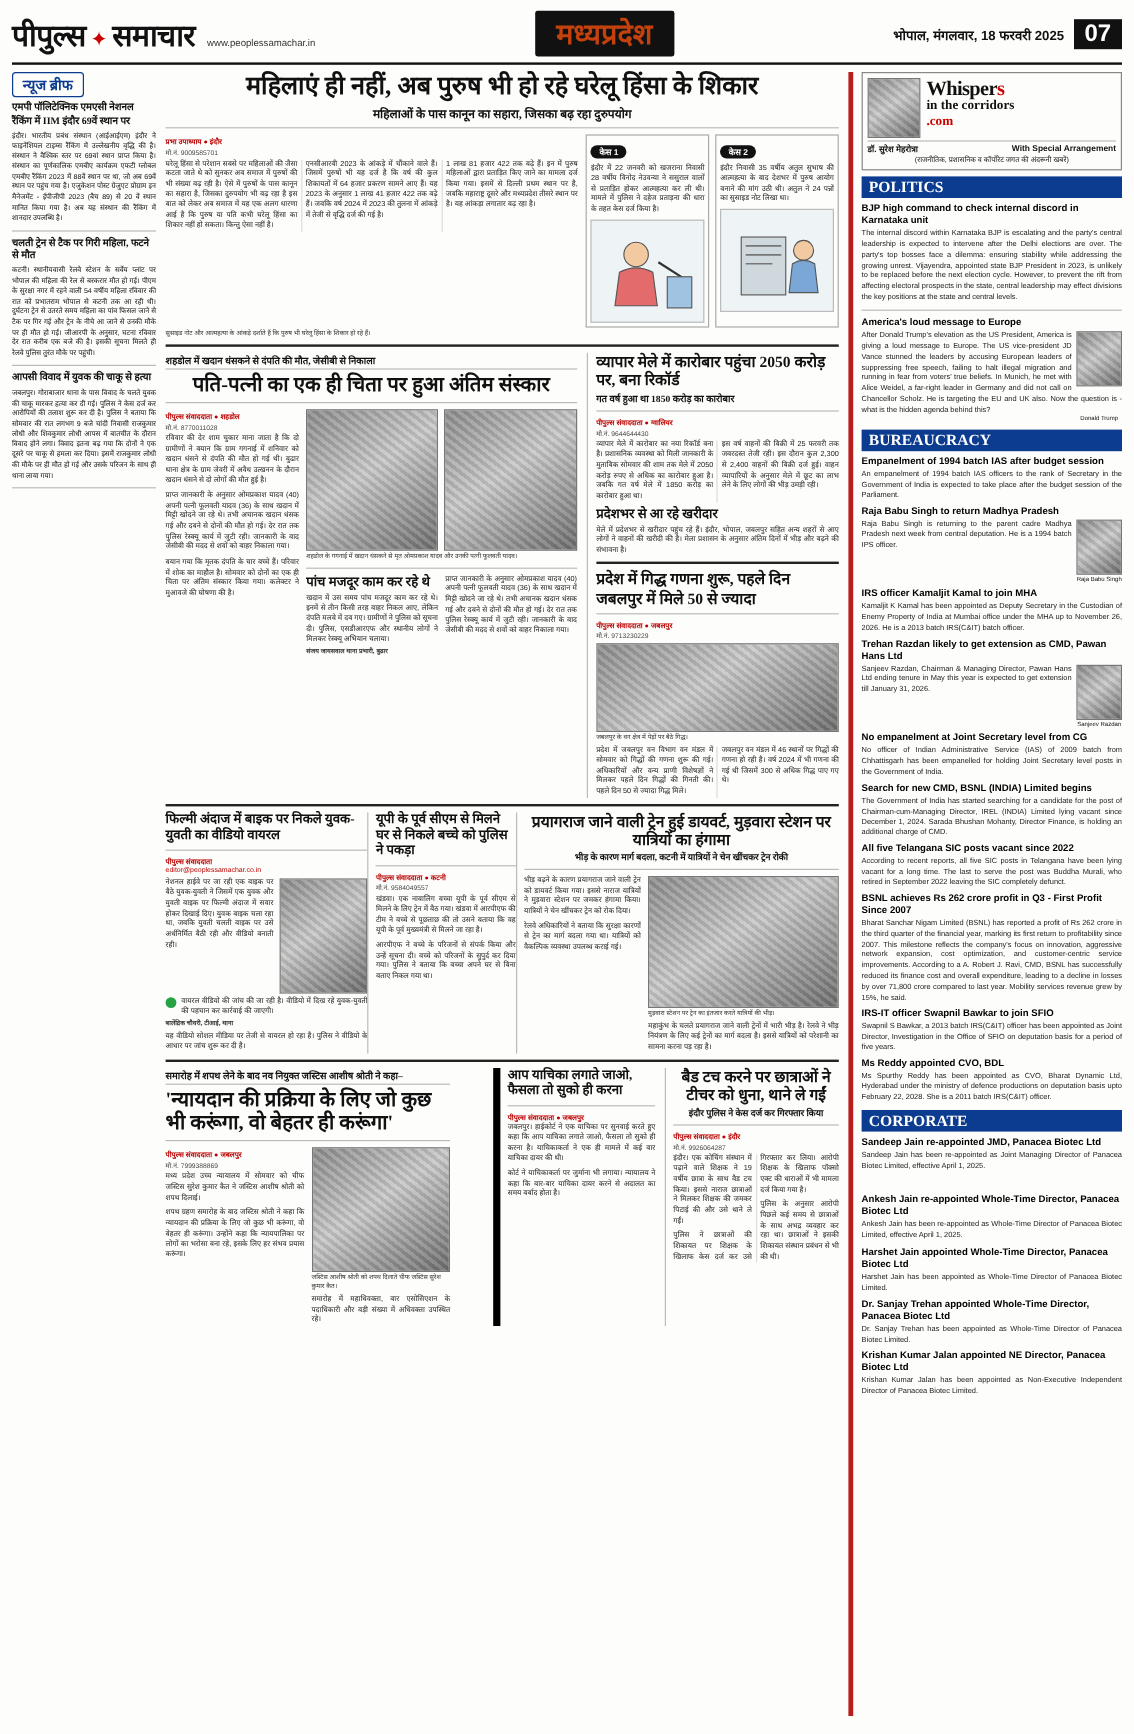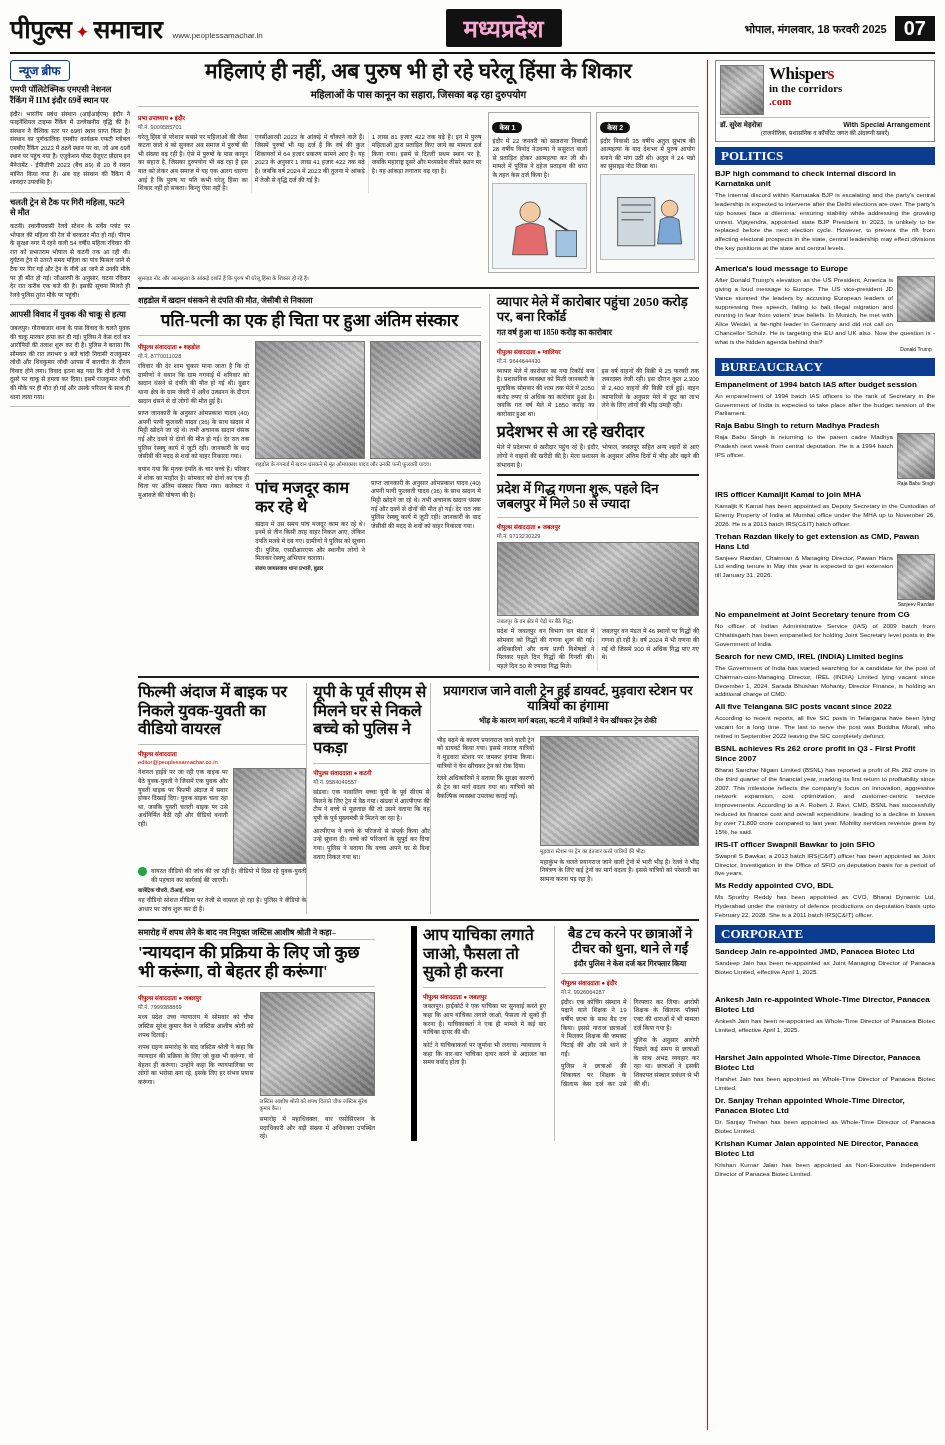--- a/index.html
+++ b/index.html
@@ -15,31 +15,31 @@
 
   
   .masthead { display: flex; align-items: center; justify-content: space-between;
     border-bottom: 2px solid #111; padding-bottom: 4px; height: 46px; }
   .logo-wrap { display: flex; align-items: baseline; gap: 4px; }
   .logo-main { font-family: "Liberation Serif", serif; font-weight: bold; font-size: 25px;
     letter-spacing: -0.5px; }
   .logo-star { color: #c00; font-size: 17px; }
   .logo-url { font-size: 8px; color: #333; margin-left: 6px; }
   .mast-center { font-family: "Liberation Serif", serif; font-weight: bold; font-size: 24px;
-    background: #111; color: #f9a8d4; padding: 2px 18px 3px; border-radius: 2px; }
+    background: #111; color: #c2410c; padding: 2px 18px 3px; border-radius: 2px; }
   .mast-right { display: flex; align-items: center; gap: 8px; }
   .mast-date { font-size: 11px; font-weight: bold; }
   .mast-pageno { background: #111; color: #fff; font-weight: bold; font-size: 20px;
     padding: 1px 9px; }
 
   
   .grid { display: flex; gap: 8px; margin-top: 6px; height: 1370px; }
   .col-left { width: 120px; flex: none; }
   .col-mid { flex: 1; }
-  .col-right { width: 228px; flex: none; border-left: 1px solid #b91c1c; padding-left: 7px; }
+  .col-right { width: 228px; flex: none; border-left: 4px solid #b91c1c; padding-left: 7px; }
 
   
   .hr { border-top: 1px solid #bbb; margin: 5px 0; }
   .hr-dark { border-top: 2px solid #222; margin: 5px 0; }
   .hl { font-family: "Liberation Serif", serif; font-weight: bold; line-height: 1.12; }
   .body-txt { font-size: 6.1px; line-height: 1.42; text-align: justify; color: #1a1a1a;
     font-family: "Liberation Sans", sans-serif; }
   .byline { font-size: 6px; font-weight: bold; color: #b00; margin: 2px 0 1px; }
   .mono-no { font-size: 5.6px; color: #444; margin-bottom: 2px; }
 
@@ -81,21 +81,21 @@
     font-family:"Liberation Sans", sans-serif; }
   .en-txt { font-size: 6.2px; line-height: 1.43; text-align: justify; color:#1a1a1a; }
   .mugshot { width: 38px; height: 46px; float: right; margin: 0 0 2px 4px; }
   .mug-cap { font-size: 5px; text-align:center; line-height:1.15; clear: right; }
 
   .col2 { column-count: 2; column-gap: 7px; column-rule: 1px solid #ddd; }
   .col3 { column-count: 3; column-gap: 7px; column-rule: 1px solid #ddd; }
 
   .mid-hl-lg { font-size: 17px; line-height: 1.14; }
   .mid-hl-md { font-size: 13px; line-height: 1.16; }
-  .mid-hl-sm { font-size: 16px; line-height: 1.18; }
+  .mid-hl-sm { font-size: 11px; line-height: 1.18; }
   .kicker { font-size: 8px; font-weight: bold; font-family:"Liberation Serif",serif;
     border-bottom:1px solid #bbb; padding-bottom:2px; margin-bottom:3px; }
   .emailline { font-size:5.8px; color:#b00; }
   .whatsapp-ic { display:inline-block; width:9px; height:9px; border-radius:50%;
     background:#25a244; vertical-align:middle; }
 </style>
 </head>
 <body>
 
 <div class="page">
@@ -401,25 +401,25 @@
         <div class="en-txt">Kamaljit K Kamal has been appointed as Deputy Secretary in the Custodian of Enemy Property of India at Mumbai office under the MHA up to November 26, 2026. He is a 2013 batch IRS(C&amp;IT) batch officer.</div>
       </div>
       <div style="margin-top:3px">
         <div class="en-hl">Trehan Razdan likely to get extension as CMD, Pawan Hans Ltd</div>
         <div class="photo mugshot"></div>
         <div class="en-txt">Sanjeev Razdan, Chairman &amp; Managing Director, Pawan Hans Ltd ending tenure in May this year is expected to get extension till January 31, 2026.</div>
         <div class="mug-cap" style="width:38px;float:right;">Sanjeev Razdan</div>
         <div style="clear:both"></div>
       </div>
       <div style="margin-top:3px">
-        <div class="en-hl">No empanelment at Joint Secretary tenure from CG</div>
+        <div class="en-hl">No empanelment at Joint Secretary level from CG</div>
         <div class="en-txt">No officer of Indian Administrative Service (IAS) of 2009 batch from Chhattisgarh has been empanelled for holding Joint Secretary level posts in the Government of India.</div>
       </div>
       <div style="margin-top:3px">
-        <div class="en-hl">Search for new CMD, IREL (INDIA) Limited begins</div>
+        <div class="en-hl">Search for new CMD, BSNL (INDIA) Limited begins</div>
         <div class="en-txt">The Government of India has started searching for a candidate for the post of Chairman-cum-Managing Director, IREL (INDIA) Limited lying vacant since December 1, 2024. Sarada Bhushan Mohanty, Director Finance, is holding an additional charge of CMD.</div>
       </div>
       <div style="margin-top:3px">
         <div class="en-hl">All five Telangana SIC posts vacant since 2022</div>
         <div class="en-txt">According to recent reports, all five SIC posts in Telangana have been lying vacant for a long time. The last to serve the post was Buddha Murali, who retired in September 2022 leaving the SIC completely defunct.</div>
       </div>
       <div style="margin-top:3px">
         <div class="en-hl">BSNL achieves Rs 262 crore profit in Q3 - First Profit Since 2007</div>
         <div class="en-txt">Bharat Sanchar Nigam Limited (BSNL) has reported a profit of Rs 262 crore in the third quarter of the financial year, marking its first return to profitability since 2007. This milestone reflects the company's focus on innovation, aggressive network expansion, cost optimization, and customer-centric service improvements. According to a A. Robert J. Ravi, CMD, BSNL has successfully reduced its finance cost and overall expenditure, leading to a decline in losses by over 71,800 crore compared to last year. Mobility services revenue grew by 15%, he said.</div>
       </div>
@@ -434,21 +434,21 @@
 
       <div class="sec-head">CORPORATE</div>
       <div>
         <div class="en-hl">Sandeep Jain re-appointed JMD, Panacea Biotec Ltd</div>
         <div class="en-txt">Sandeep Jain has been re-appointed as Joint Managing Director of Panacea Biotec Limited, effective April 1, 2025.</div>
       </div>
       <div style="margin-top:18px">
         <div class="en-hl">Ankesh Jain re-appointed Whole-Time Director, Panacea Biotec Ltd</div>
         <div class="en-txt">Ankesh Jain has been re-appointed as Whole-Time Director of Panacea Biotec Limited, effective April 1, 2025.</div>
       </div>
-      <div style="margin-top:19px">
+      <div style="margin-top:5px">
         <div class="en-hl">Harshet Jain appointed Whole-Time Director, Panacea Biotec Ltd</div>
         <div class="en-txt">Harshet Jain has been appointed as Whole-Time Director of Panacea Biotec Limited.</div>
       </div>
       <div style="margin-top:3px">
         <div class="en-hl">Dr. Sanjay Trehan appointed Whole-Time Director, Panacea Biotec Ltd</div>
         <div class="en-txt">Dr. Sanjay Trehan has been appointed as Whole-Time Director of Panacea Biotec Limited.</div>
       </div>
       <div style="margin-top:3px">
         <div class="en-hl">Krishan Kumar Jalan appointed NE Director, Panacea Biotec Ltd</div>
         <div class="en-txt">Krishan Kumar Jalan has been appointed as Non-Executive Independent Director of Panacea Biotec Limited.</div>

